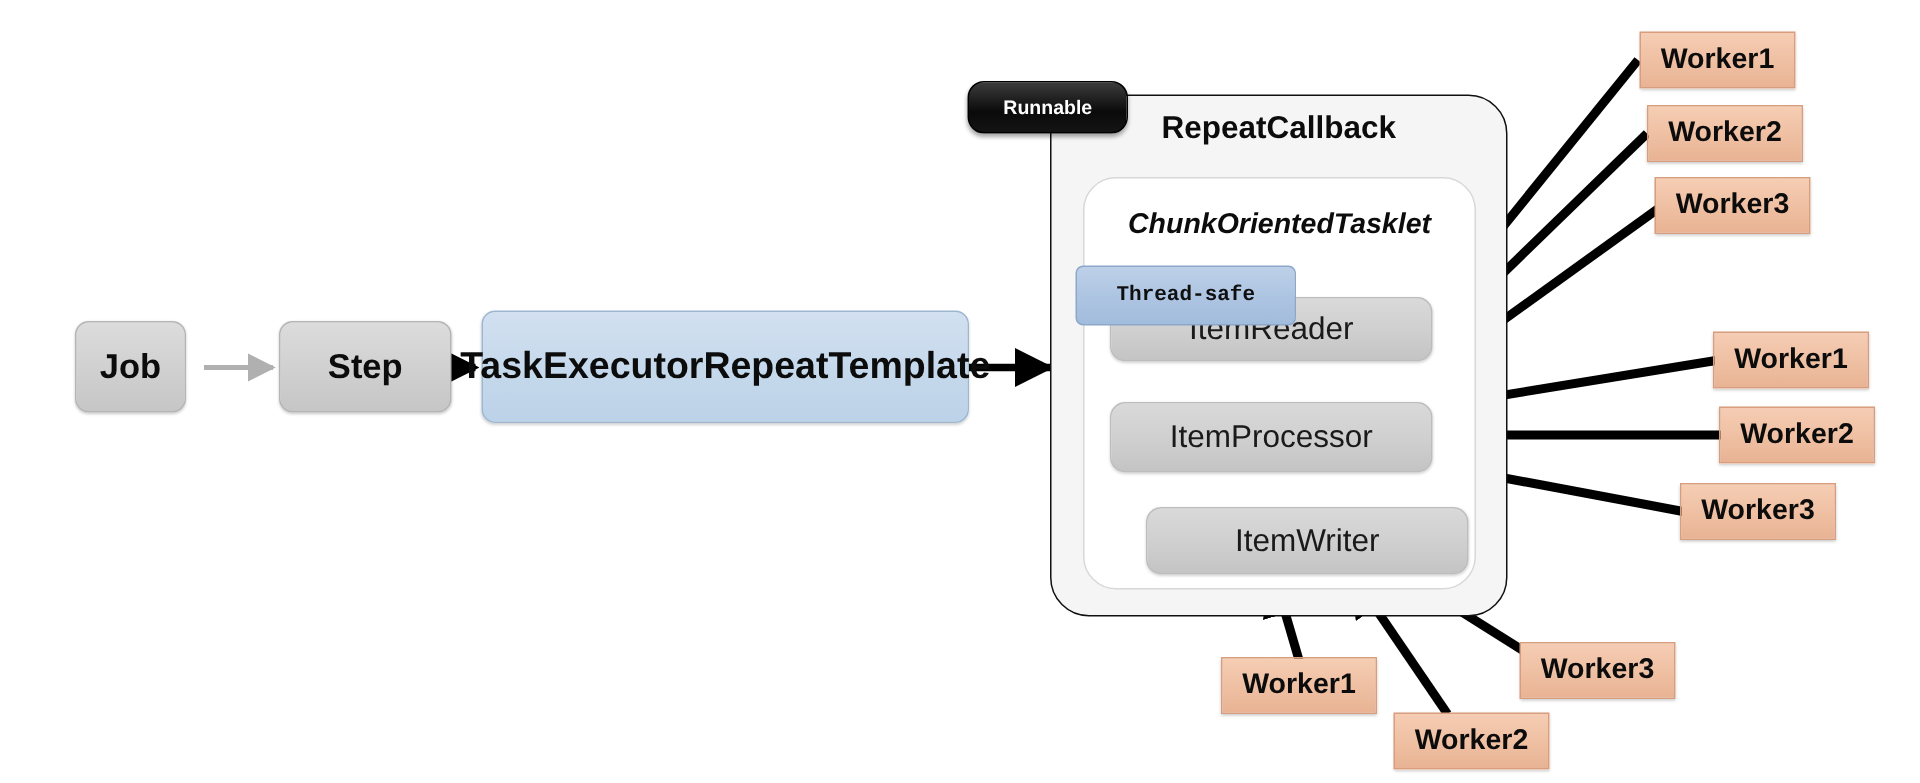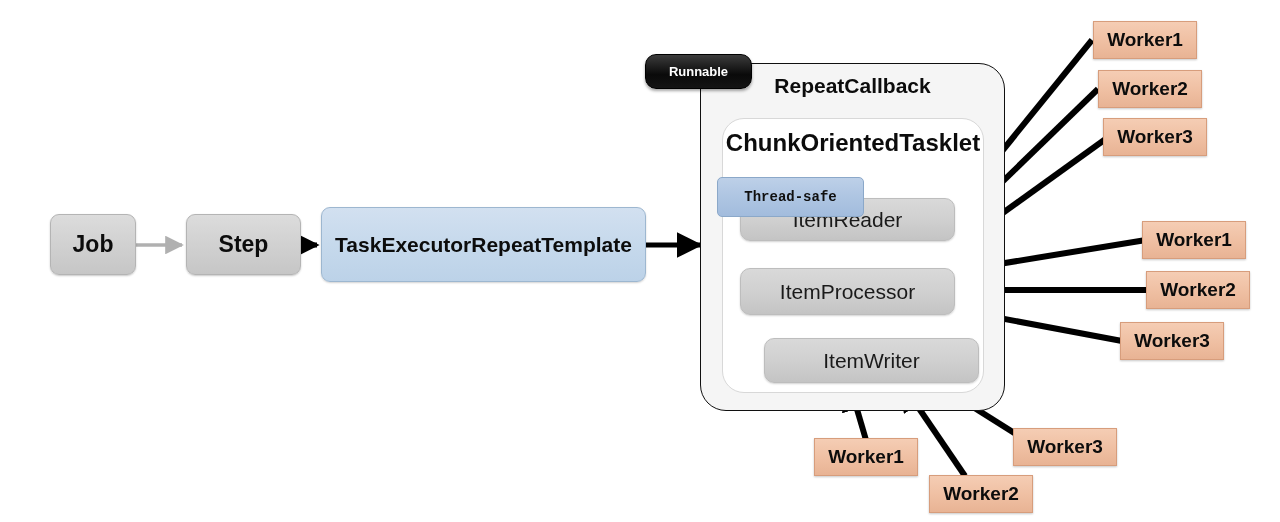--- a/index.html
+++ b/index.html
@@ -40,21 +40,21 @@
     border: 1px solid #b4b4b4;
     box-shadow: 0 1px 2px rgba(0,0,0,.22);
     font-size: 23px;
   }
 
   
   .node-blue {
     background: linear-gradient(180deg, #d2e0f0 0%, #c6d9ec 50%, #bcd2e8 100%);
     border: 1px solid #9db7d0;
     box-shadow: 0 1px 2px rgba(0,0,0,.18);
-    font-size: 21px;
+    font-size: 25px;
     text-align: center;
   }
 
   
   .node-step {
     background: linear-gradient(180deg, #d9d9d9 0%, #d0d0d0 50%, #c4c4c4 100%);
     border: 1px solid #bdbdbd;
     border-radius: 10px;
     box-shadow: 0 1px 2px rgba(0,0,0,.18);
     font-size: 21px;
@@ -111,21 +111,21 @@
   }
   .container-title {
     position: absolute;
     width: 100%;
     text-align: center;
     font-weight: bold;
     color: #0c0c0c;
     z-index: 3;
   }
   .title-outer { font-size: 21px; top: 10px; }
-  .title-inner { font-size: 24px; top: 10px; }
+  .title-inner { font-size: 19px; top: 20px; font-style: italic; }
 </style>
 </head>
 <body>
 
 <div id="canvas">
 
   <svg id="wires" viewBox="0 0 1280 522" xmlns="http://www.w3.org/2000/svg">
     <defs>
       <marker id="ahBlack" viewBox="0 0 10 10" refX="9" refY="5" markerWidth="5.2" markerHeight="5.2" orient="auto-start-reverse">
         <path d="M 0 0 L 10 5 L 0 10 z" fill="#000000"></path>
@@ -181,21 +181,21 @@
       <line x1="866" y1="440" x2="849" y2="382" stroke="#000" stroke-width="6" marker-end="url(#ahBlack)"></line>
     </g>
     <g>
       <line x1="965" y1="476" x2="901" y2="382" stroke="#000" stroke-width="6" marker-end="url(#ahBlack)"></line>
     </g>
     <g>
       <line x1="1019" y1="436" x2="930" y2="380" stroke="#000" stroke-width="6" marker-end="url(#ahBlack)"></line>
     </g>
   </svg>
 
-  <div class="node node-grey" style="left:50px; top:214px; width:86px; height:61px;">
+  <div class="node node-grey" style="left:50px; top:214px; width:74px; height:61px;">
     <span>Job</span>
   </div>
 
   <div class="node node-grey" style="left:186px; top:214px; width:115px; height:61px;">
     <span>Step</span>
   </div>
 
   <div class="node node-blue" style="left:321px; top:207px; width:325px; height:75px;">
     <span>TaskExecutorRepeatTemplate</span>
   </div>

